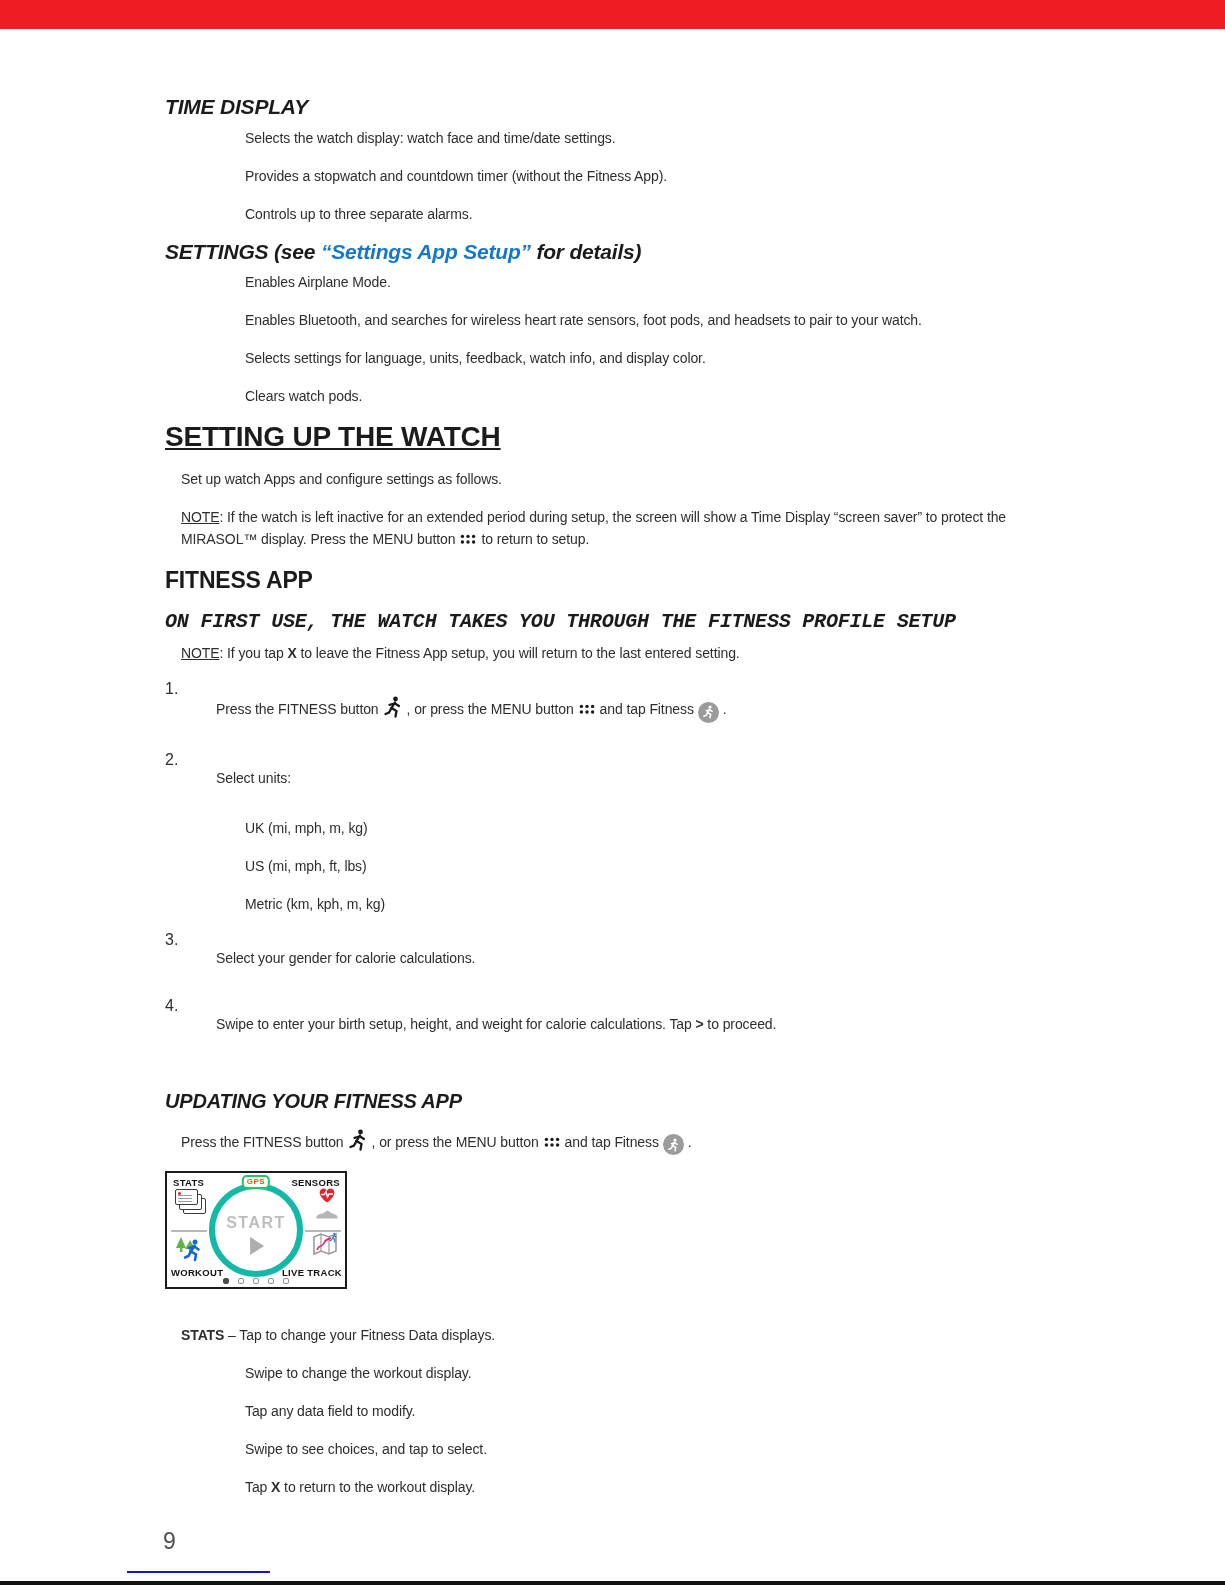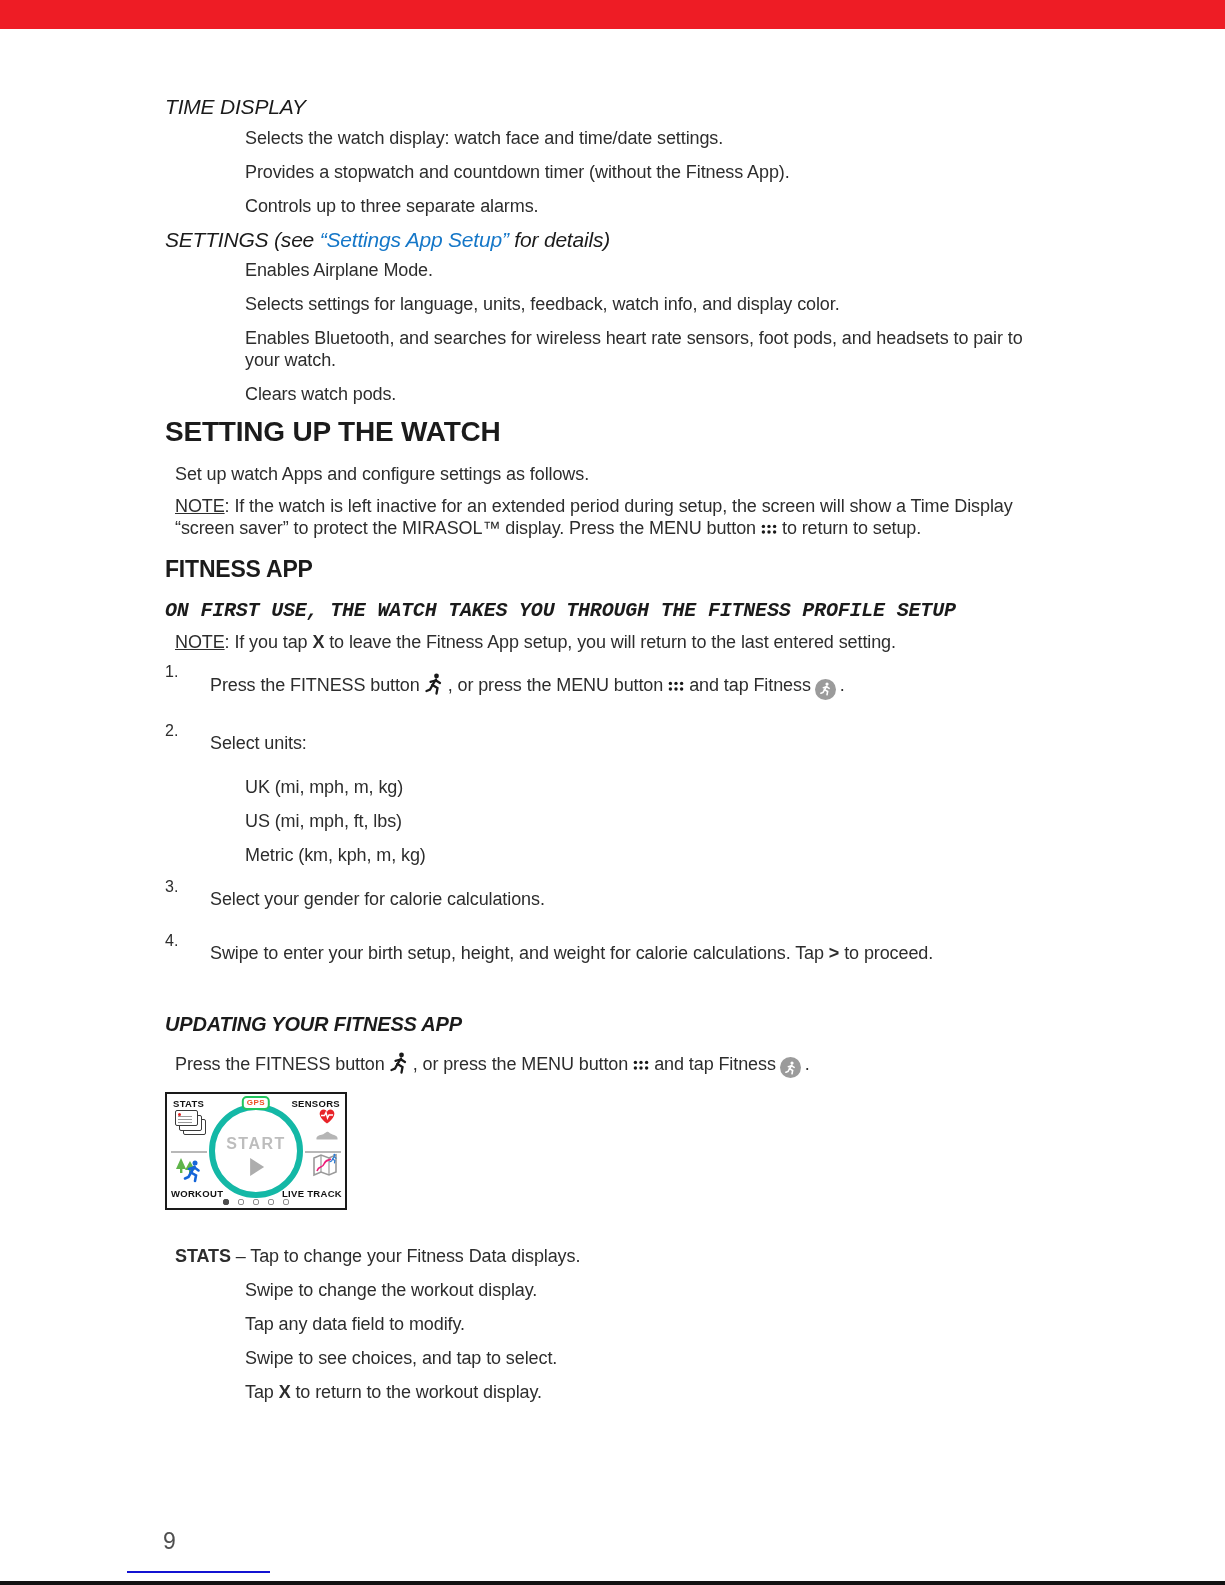--- a/index.html
+++ b/index.html
@@ -3,40 +3,40 @@
 <meta charset="utf-8">
 <style>
   html,body{margin:0;padding:0;background:#fff;}
   .page{position:relative;width:1225px;height:1585px;background:#fff;overflow:hidden;
         font-family:"Liberation Sans",sans-serif;color:#2d2d2d;}
   .top-bar{position:absolute;left:0;top:0;width:100%;height:29px;background:#ee1c25;}
   .bottom-bar{position:absolute;left:0;top:1581px;width:100%;height:4px;background:#121212;}
   .blue-rule{position:absolute;left:127px;top:1571px;width:143px;height:2px;background:#1313d2;}
   .page-num{position:absolute;left:163px;top:1528px;font-size:23px;color:#4f4f4f;}
   .content{position:absolute;left:165px;top:0;width:905px;}
-  p{margin:10px;font-size:18px;line-height:22px;letter-spacing:-0.1px;}
+  p{margin:16px;font-size:14px;line-height:22px;letter-spacing:-0.1px;}
   .ind{margin-left:80px;}
   h2,h3,h4{margin:0;color:#1b1b1b;letter-spacing:-0.2px;}
-  .h-it{font-size:21px;font-weight:normal;font-style:italic;line-height:21px;}
+  .h-it{font-size:21px;font-weight:bold;font-style:italic;line-height:21px;}
   .h-big{font-size:28px;font-weight:bold;line-height:28px;}
   .h-med{font-size:23px;font-weight:bold;line-height:23px;}
   .h-sub{font-size:20px;font-weight:bold;font-style:italic;line-height:20px;}
   .link{color:#1577c8;}
   .note-label{text-decoration:underline;}
   .bold{font-weight:bold;}
   .step{display:flex;margin-top:12px;}
   .step .num{width:35px;flex:none;}
   .icon-run{vertical-align:-4px;margin:0 5px;}
   .icon-menu{vertical-align:-1px;margin:0 5px;}
   .icon-fit{display:inline-flex;width:21px;height:21px;border-radius:50%;background:#9b9b9b;
             align-items:center;justify-content:center;vertical-align:-5px;margin:0 4px;}
   
   .mt-head1{margin-top:96px;}
   .gap10{margin-top:10px;} .gap12{margin-top:12px;} .gap9{margin-top:9px;}
-  .mt-setup{margin-top:13px;} .mt-intro{margin-top:17px;}
+  .mt-setup{margin-top:13px;text-decoration:underline;} .mt-intro{margin-top:17px;}
   .mt-fitness{margin-top:19px;} .mt-onfirst{margin-top:20px;font-family:Liberation Mono, monospace;}
   .mt-note2{margin-top:10px;} .mt-step1{margin-top:4px;}
   .mt-updating{margin-top:40px;} .mt-press{margin-top:18px;}
   .mt-watch{margin-top:14px;} .mt-stats{margin-top:35px;}
   
   .watch{position:relative;width:178px;height:114px;border:2px solid #1a1a1a;background:#fff;}
   .wlabel{position:absolute;font-size:9.5px;font-weight:bold;color:#111;letter-spacing:.3px;}
   .gps-badge{position:absolute;top:2px;left:50%;transform:translateX(-50%);
              font-size:8px;font-weight:bold;color:#f05023;border:2px solid #22c55e;
              border-radius:5px;padding:0 3px;letter-spacing:.5px;line-height:10px;background:#fff;z-index:3;}
@@ -65,22 +65,22 @@
 
   <div class="content">
 
     <h3 class="h-it mt-head1">TIME DISPLAY</h3>
     <p class="ind gap10">Selects the watch display: watch face and time/date settings.</p>
     <p class="ind gap12">Provides a stopwatch and countdown timer (without the Fitness App).</p>
     <p class="ind gap12">Controls up to three separate alarms.</p>
 
     <h3 class="h-it gap12"><span>SETTINGS (see </span><span class="link">“Settings App Setup”</span><span> for details)</span></h3>
     <p class="ind gap9">Enables Airplane Mode.</p>
+    <p class="ind gap12">Enables Bluetooth, and searches for wireless heart rate sensors, foot pods, and headsets to pair to your watch.</p>
     <p class="ind gap12">Selects settings for language, units, feedback, watch info, and display color.</p>
-    <p class="ind gap12">Enables Bluetooth, and searches for wireless heart rate sensors, foot pods, and headsets to pair to your watch.</p>
     <p class="ind gap12">Clears watch pods.</p>
 
     <h2 class="h-big mt-setup">SETTING UP THE WATCH</h2>
     <p class="mt-intro">Set up watch Apps and configure settings as follows.</p>
     <p class="gap10"><span class="note-label">NOTE</span><span>: If the watch is left inactive for an extended period during setup, the screen will show a Time Display “screen saver” to protect the MIRASOL™ display. Press the MENU button</span><svg class="icon-menu" width="16" height="11" viewBox="0 0 16 11">
           <g fill="#191919">
             <circle cx="2.4" cy="2.4" r="1.7"></circle>
             <circle cx="8" cy="2.4" r="1.7"></circle>
             <circle cx="13.6" cy="2.4" r="1.7"></circle>
             <circle cx="2.4" cy="8" r="1.7"></circle>

